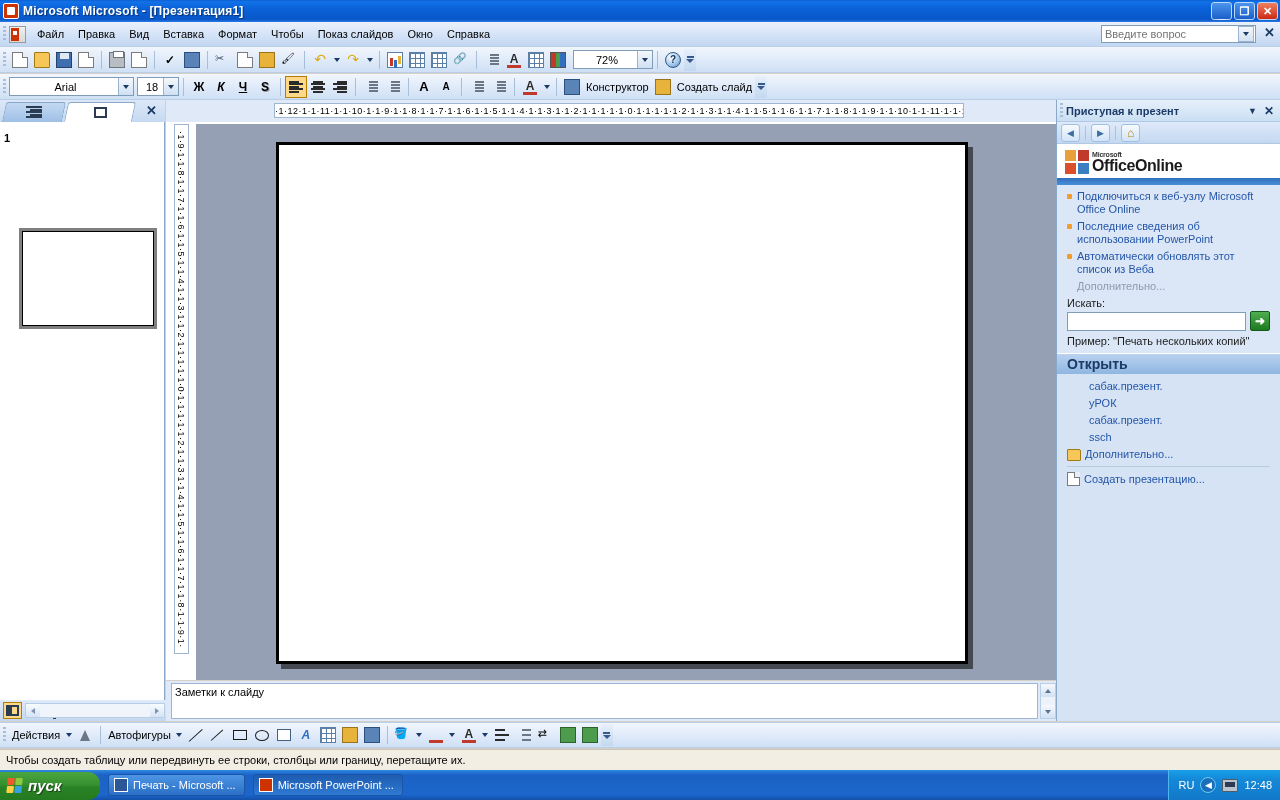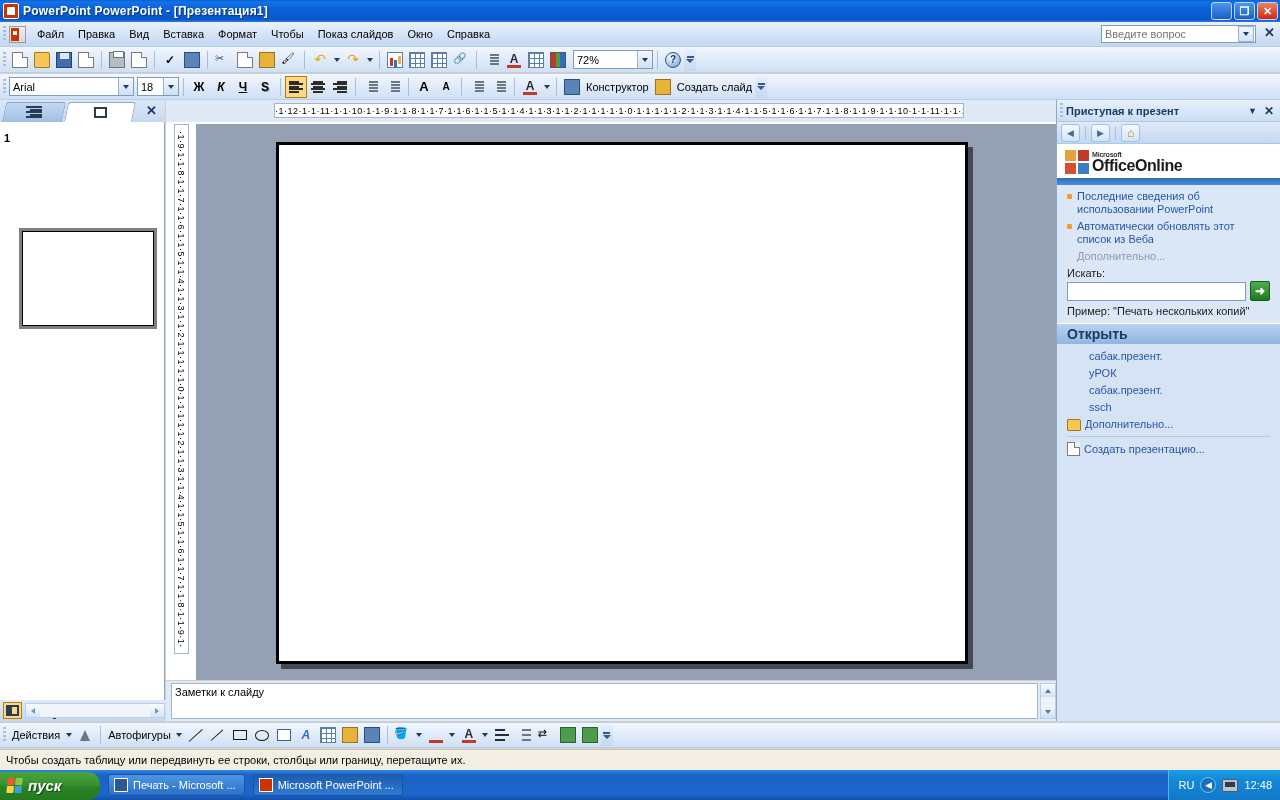--- a/index.html
+++ b/index.html
@@ -113,21 +113,21 @@
   .tb-btn.active {
     background: #fed98a; border: 1px solid #b37e00;
   }
   .tb-txt { font-size: 11px; white-space: nowrap; padding: 0 3px; }
   .tb-drop { width: 11px; height: 20px; display:flex; align-items:center; justify-content:center; flex:none;}
   .caret { width: 0; height: 0; border-left: 3px solid transparent; border-right: 3px solid transparent; border-top: 4px solid #1b3a66; }
   .combo {
     height: 19px; background: #fff; border: 1px solid #7f9db9;
     display: flex; align-items: center; font-size: 11px; flex: none;
   }
-  .combo .val { padding-left: 3px; flex: 1; white-space: nowrap; overflow: hidden; color:#000; }
+  .combo .val { padding-left: 3px; flex: 1; white-space: nowrap; overflow: hidden; color:#000;text-align:center; }
   .combo .btn {
     width: 15px; height: 17px; background: linear-gradient(to bottom,#f5f8fc,#cfe0f3);
     border-left: 1px solid #9ab4d0; display: flex; align-items: center; justify-content: center;
   }
   .overflow-btn {
     width: 12px; height: 22px; display:flex; flex-direction:column; align-items:center; justify-content:center;
     background: linear-gradient(to bottom,#e7f0fb,#c3d8f0); flex:none;
   }
   .overflow-btn .bar { width:7px; height:2px; background:#37588a; margin-bottom:1px;}
   .overflow-btn .tri { width:0;height:0;border-left:4px solid transparent;border-right:4px solid transparent;border-top:4px solid #37588a;}
@@ -430,21 +430,21 @@
   .tray-net { width:16px;height:13px;background:#b9c4ce;border:1px solid #4e5c69;border-radius:1px; position:relative;}
   .tray-net::after{content:"";position:absolute;left:2px;top:2px;right:2px;bottom:4px;background:#2b3c52;}
 </style>
 </head>
 <body>
 
 <div class="app">
 
   <div class="titlebar">
     <div class="title-icon"></div>
-    <div class="title-text">PowerPoint PowerPoint - [Презентация1]</div>
+    <div class="title-text">Microsoft Microsoft - [Презентация1]</div>
     <div class="win-btns">
       <div class="win-btn min">
           <span class="g">_</span>
         </div>
       <div class="win-btn">
           <span class="g">❐</span>
         </div>
       <div class="win-btn close">
           <span class="g">✕</span>
         </div>
@@ -788,20 +788,24 @@
           <span class="ol-txt">
             <span class="ol-ms" style="display:block;">Microsoft</span>
             <span class="ol-main">Office</span><span class="ol-main light">Online</span>
           </span>
         </div>
       </div>
       <div class="tp-bluebar"></div>
 
       <div class="tp-section">
         <ul class="bullets">
+          <li>
+              <span class="dot"></span>
+              <span class="lnk">Подключиться к веб-узлу Microsoft Office Online</span>
+            </li>
           <li>
               <span class="dot"></span>
               <span class="lnk">Последние сведения об использовании PowerPoint</span>
             </li>
           <li>
               <span class="dot"></span>
               <span class="lnk">Автоматически обновлять этот список из Веба</span>
             </li>
         </ul>
         <div style="padding-left:10px;"><span class="lnk muted">Дополнительно...</span></div>

